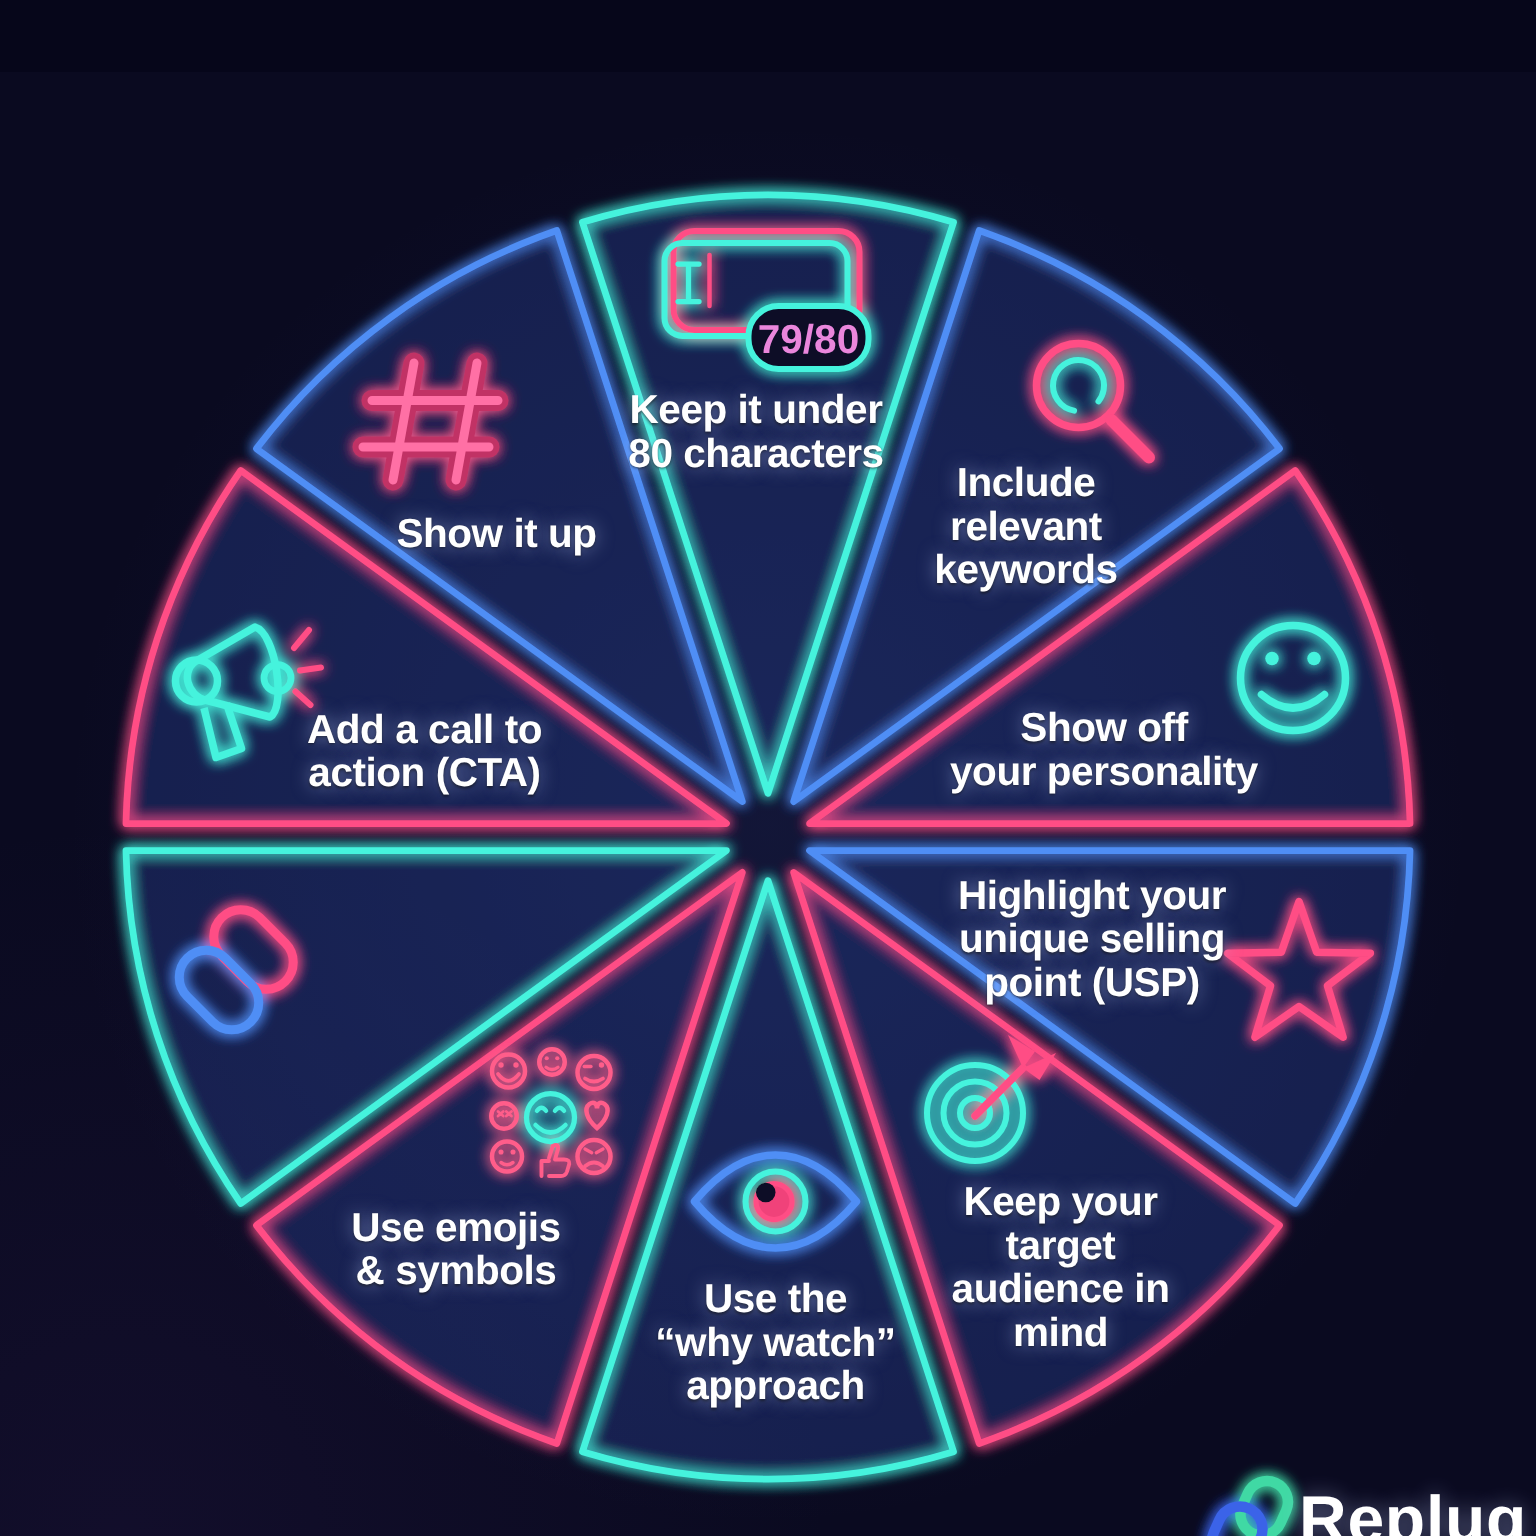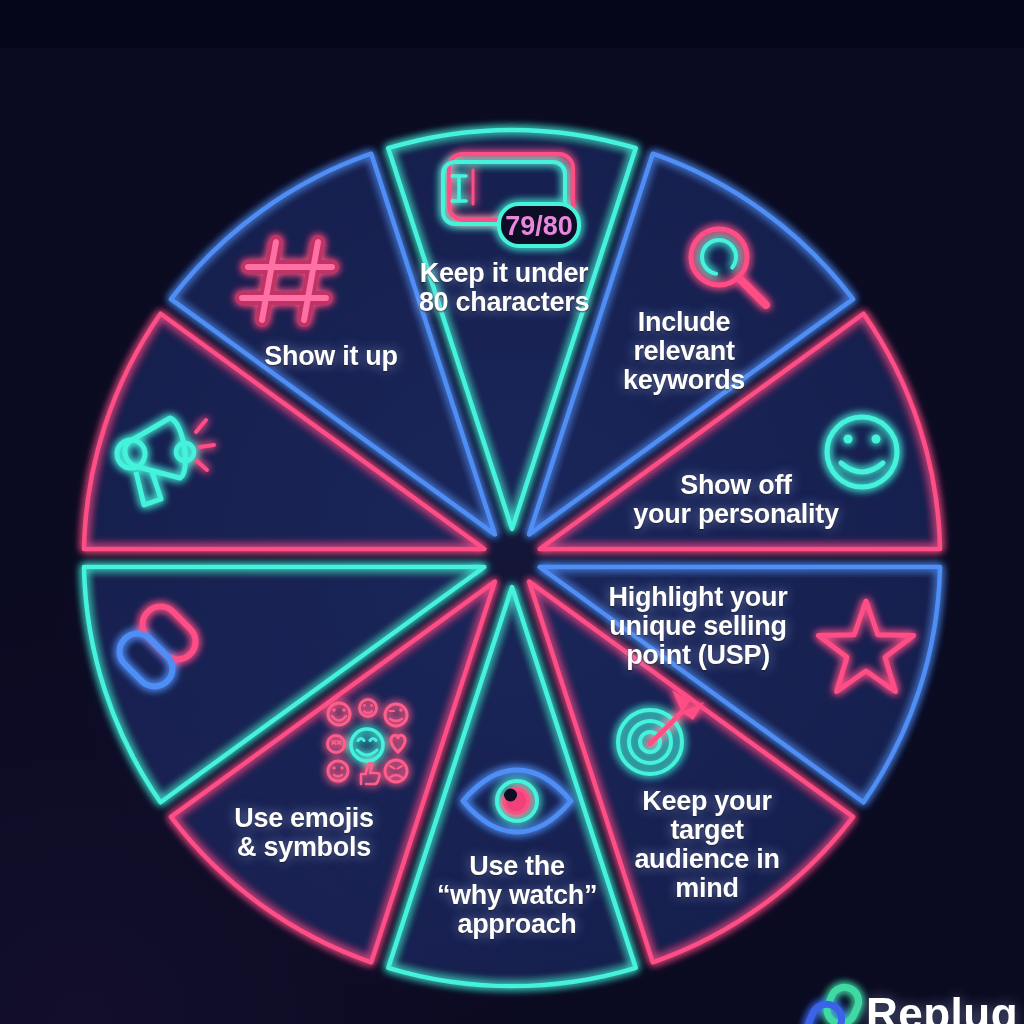--- a/index.html
+++ b/index.html
@@ -156,28 +156,30 @@
     </g>
   </svg>
 
   <div class="lbl" style="left:504px;top:240px">Keep it under
 80 characters</div>
   <div class="lbl" style="left:736px;top:452px">Show off
 your personality</div>
   <div class="lbl" style="left:684px;top:303px">Include
 relevant
 keywords</div>
-  <div class="lbl" style="left:698px;top:578px">Highlight your
+  <div class="lbl" style="left:728px;top:578px">Highlight your
 unique selling
 point (USP)</div>
   <div class="lbl" style="left:517px;top:847px">Use the
 “why watch”
 approach</div>
   <div class="lbl" style="left:707px;top:797px">Keep your
 target
 audience in
 mind</div>
   <div class="lbl" style="left:304px;top:785px">Use emojis
 &amp; symbols</div>
+  <div class="lbl" style="left:283px;top:453px">Add a call to
+action (CTA)</div>
   <div class="lbl" style="left:331px;top:308px">Show it up</div>
 
   <div class="logo-text">Replug</div>
 </div>
 
 </body></html>

